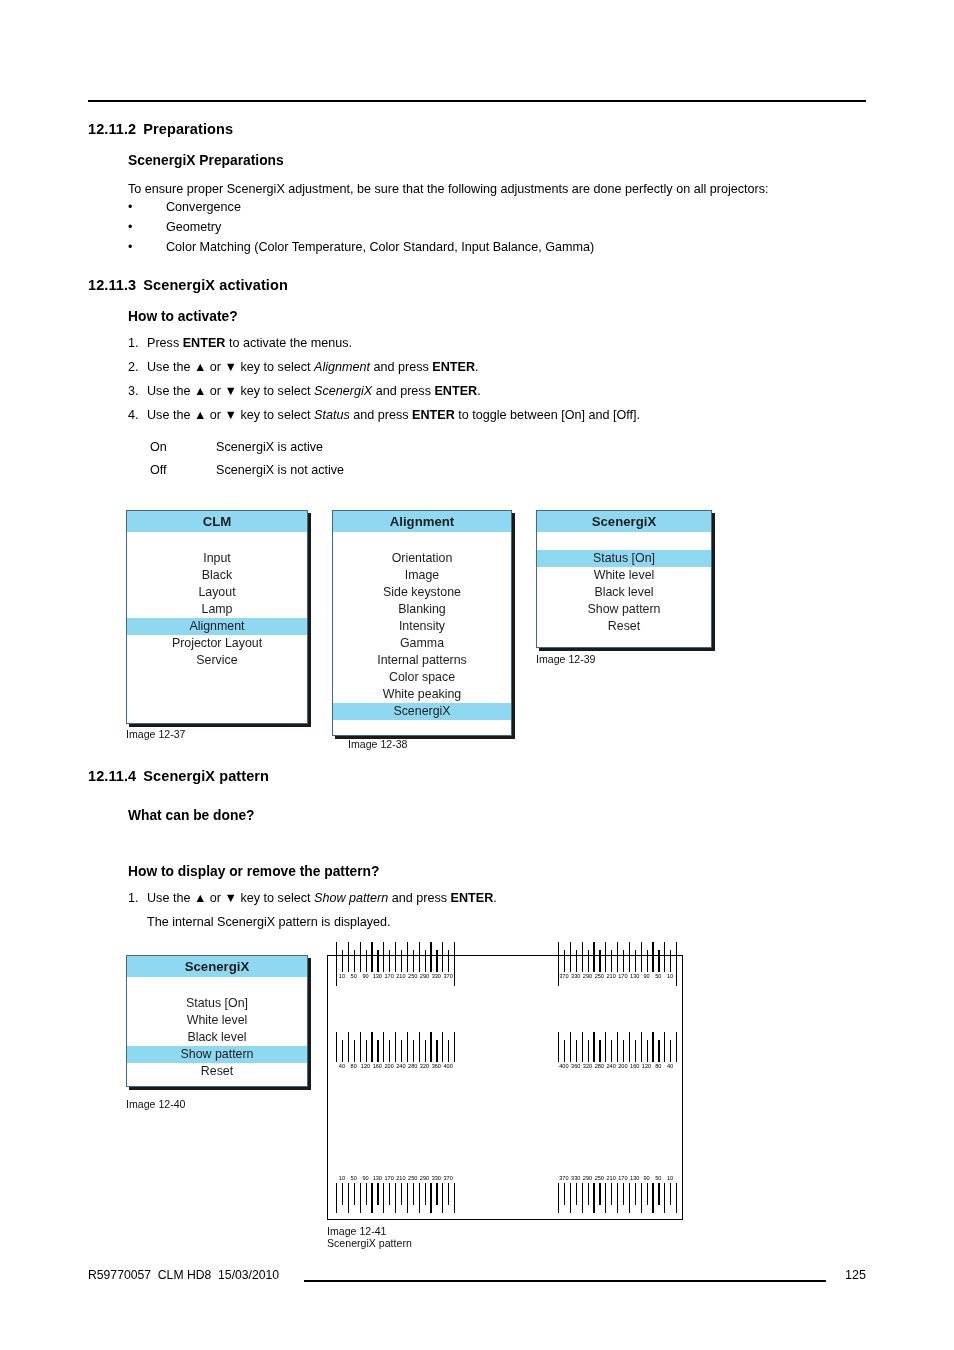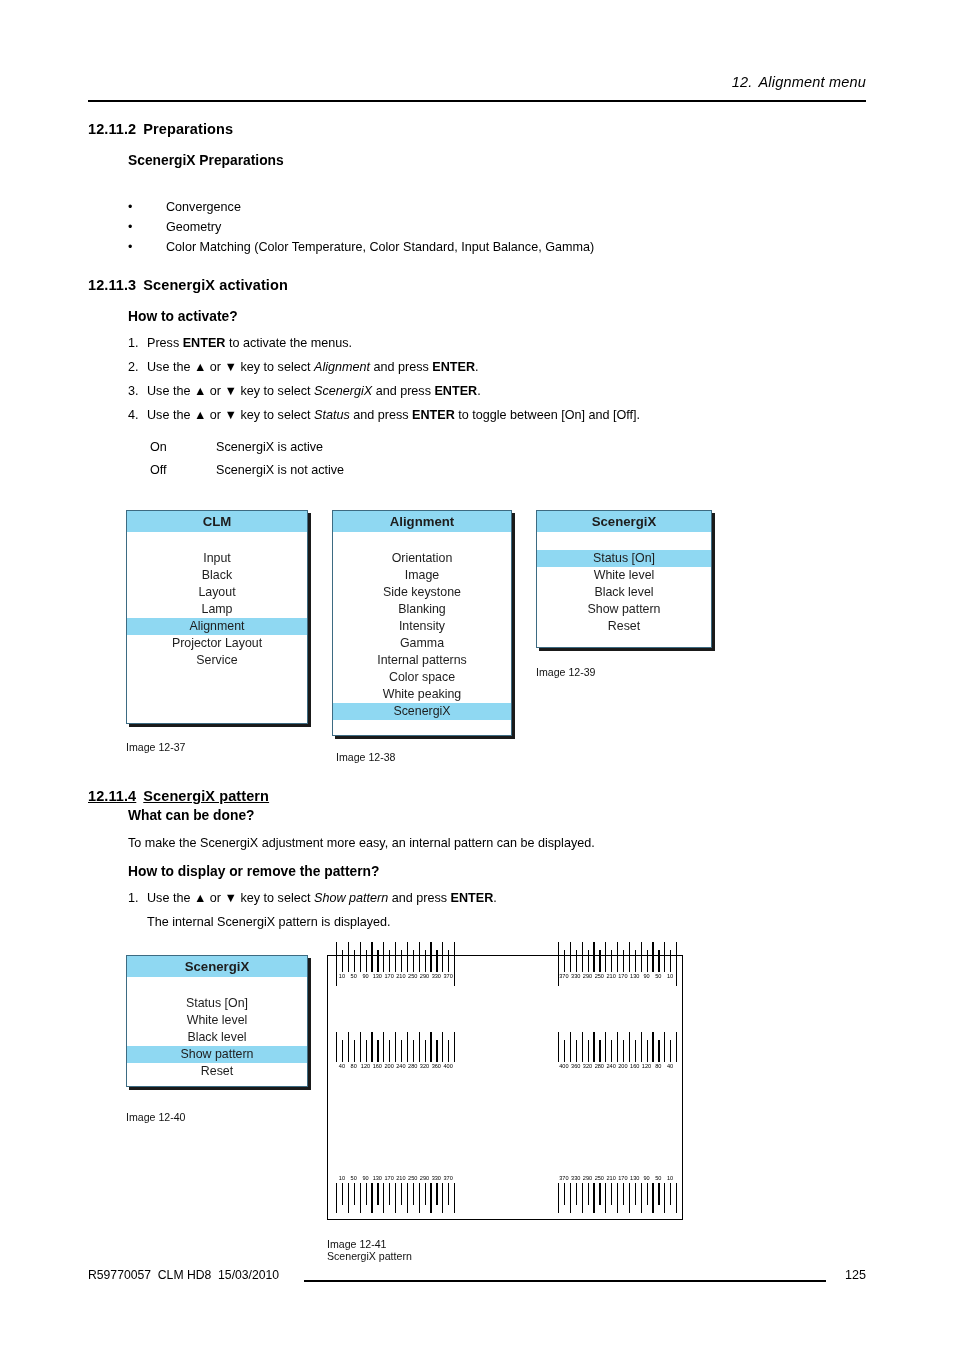--- a/index.html
+++ b/index.html
@@ -75,21 +75,21 @@
     font-size:12.4px;
     line-height:17px;
     height:17px;
     color:#1d1d1d;
     white-space:nowrap;
   }
   .osd .row.sel{background:#8fd8f2;font-weight:normal;}
   .osd .spacer{height:17px;}
 
   .imgcap{
-    position:absolute;font-size:10.6px;color:#111;white-space:nowrap;margin-top:13px;
+    position:absolute;font-size:10.6px;color:#111;white-space:nowrap;
   }
 
   
   .patbox{
     position:absolute;
     border:1.4px solid #000;
     background:#fff;
     box-sizing:border-box;
   }
   .ruler{position:absolute;}
@@ -107,31 +107,29 @@
   .footer{position:absolute;left:88px;top:1268px;width:778px;height:18px;}
   .footer .ftxt{position:absolute;left:0;top:0;font-size:12.2px;white-space:nowrap;}
   .footer .frule{position:absolute;left:216px;top:12px;width:522px;height:1.6px;background:#000;}
   .footer .fpage{position:absolute;right:0;top:0;font-size:12.6px;}
 </style>
 </head>
 <body>
 
 <div class="page">
 
-  <div class="runhead">
-    <span class="num">12.</span><span>Alignment menu</span>
-  </div>
   <div class="headrule"></div>
 
   <div class="h2" style="left:88px;top:121px;">
     <span class="secno">12.11.2</span><span>Preparations</span>
   </div>
 
   <div class="h3" style="left:128px;top:153px;">ScenergiX Preparations</div>
 
+  <div class="para" style="left:128px;top:181px;width:700px;">To ensure proper ScenergiX adjustment, be sure that the following adjustments are done perfectly on all projectors:</div>
 
   <div class="bullet" style="left:128px;top:200px;width:640px;height:16px;">
     <span class="dot">•</span>
     <span class="btxt">Convergence</span>
   </div>
   <div class="bullet" style="left:128px;top:220px;width:640px;height:16px;">
     <span class="dot">•</span>
     <span class="btxt">Geometry</span>
   </div>
   <div class="bullet" style="left:128px;top:240px;width:640px;height:16px;">
@@ -195,41 +193,40 @@
         <div class="row">Side keystone</div>
         <div class="row">Blanking</div>
         <div class="row">Intensity</div>
         <div class="row">Gamma</div>
         <div class="row">Internal patterns</div>
         <div class="row">Color space</div>
         <div class="row">White peaking</div>
         <div class="row sel">ScenergiX</div>
       </div>
   </div>
-  <div class="imgcap" style="left:336px;top:738px;">Image 12-38</div>
+  <div class="imgcap" style="left:348px;top:738px;">Image 12-38</div>
 
   <div class="osd" id="osd-scenergix" style="left:536px;top:510px;width:176px;height:138px;">
     <div class="title">ScenergiX</div>
     <div class="items">
         <div class="spacer"></div>
         <div class="row sel">Status [On]</div>
         <div class="row">White level</div>
         <div class="row">Black level</div>
         <div class="row">Show pattern</div>
         <div class="row">Reset</div>
       </div>
   </div>
   <div class="imgcap" style="left:536px;top:653px;">Image 12-39</div>
 
-  <div class="h2" style="left:88px;top:788px;text-decoration:underline;">
+  <div class="h2" style="left:88px;top:768px;">
     <span class="secno">12.11.4</span><span>ScenergiX pattern</span>
   </div>
 
   <div class="h3" style="left:128px;top:808px;">What can be done?</div>
-  <div class="para" style="left:128px;top:835px;width:700px;">To make the ScenergiX adjustment more easy, an internal pattern can be displayed.</div>
 
   <div class="h3" style="left:128px;top:864px;">How to display or remove the pattern?</div>
 
   <div class="olitem" style="left:128px;top:891px;">
     <span class="n">1.</span>
     <span class="t">Use the ▲ or ▼ key to select <i>Show pattern</i> and press <b>ENTER</b>.</span>
   </div>
   <div class="para" style="left:147px;top:914px;">The internal ScenergiX pattern is displayed.</div>
 
   <div class="osd" id="osd-showpattern" style="left:126px;top:955px;width:182px;height:132px;">

